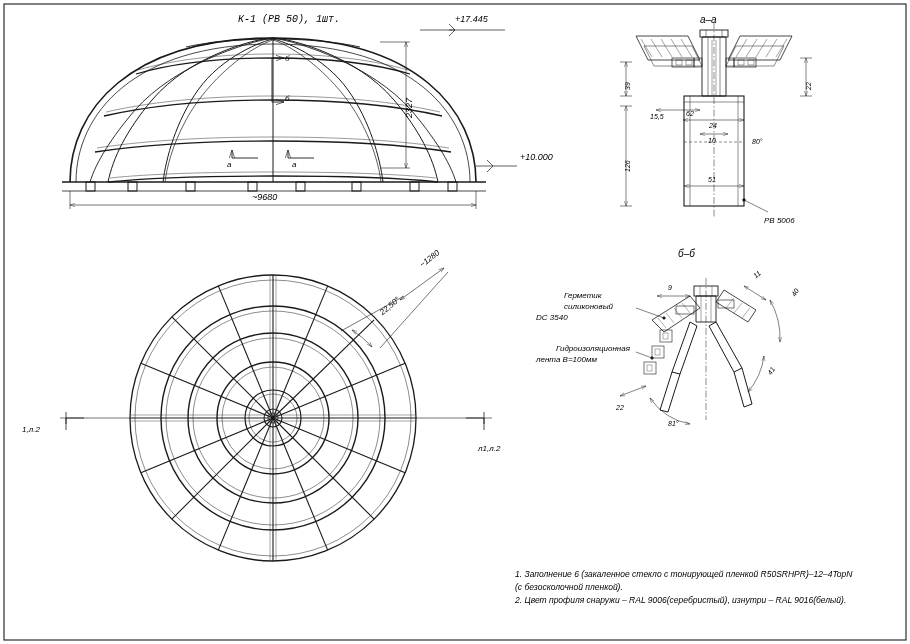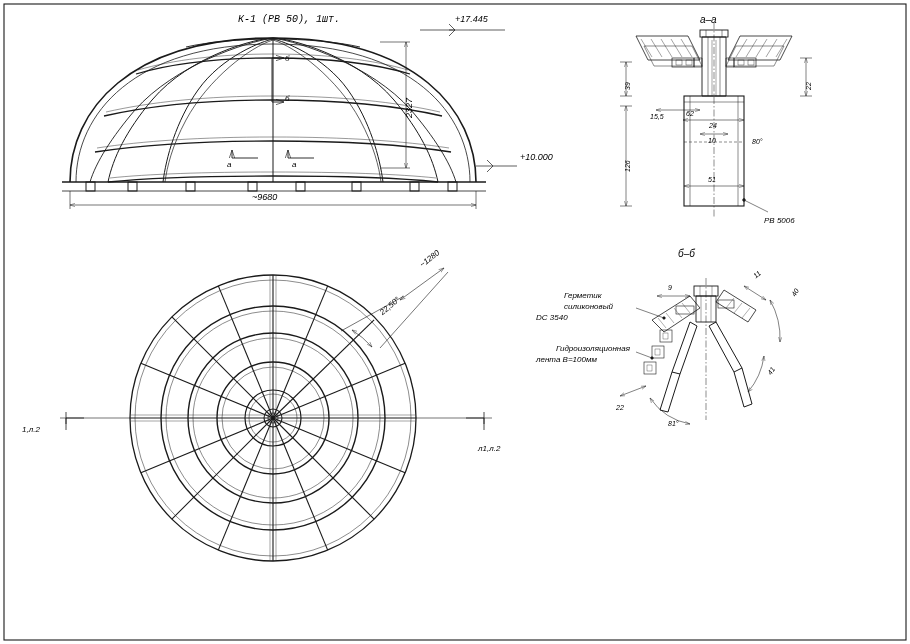--- a/index.html
+++ b/index.html
@@ -378,14 +378,19 @@
   <div class="lbl xs" style="left:766px; top:372px; transform:rotate(-55deg); transform-origin:left top;">41</div>
   <div class="lbl xs" style="left:616px; top:404px;">22</div>
   <div class="lbl xs" style="left:668px; top:420px;">81°</div>
 
   <div class="lbl sm" style="left:564px; top:291px;">Герметик</div>
   <div class="lbl sm" style="left:564px; top:302px;">силиконовый</div>
   <div class="lbl sm" style="left:536px; top:313px;">DC  3540</div>
   <div class="lbl sm" style="left:556px; top:344px;">Гидроизоляционная</div>
   <div class="lbl sm" style="left:536px; top:355px;">лента  B=100мм</div>
 
+  <div class="notes">
+    <div>1.  Заполнение  6 (закаленное стекло с тонирующей пленкой R50SRHPR)–12–4TopN</div>
+    <div>     (с безосколочной пленкой).</div>
+    <div>2.  Цвет профиля  снаружи – RAL 9006(серебристый), изнутри – RAL 9016(белый).</div>
+  </div>
 
 </div>
 
 </body></html>

